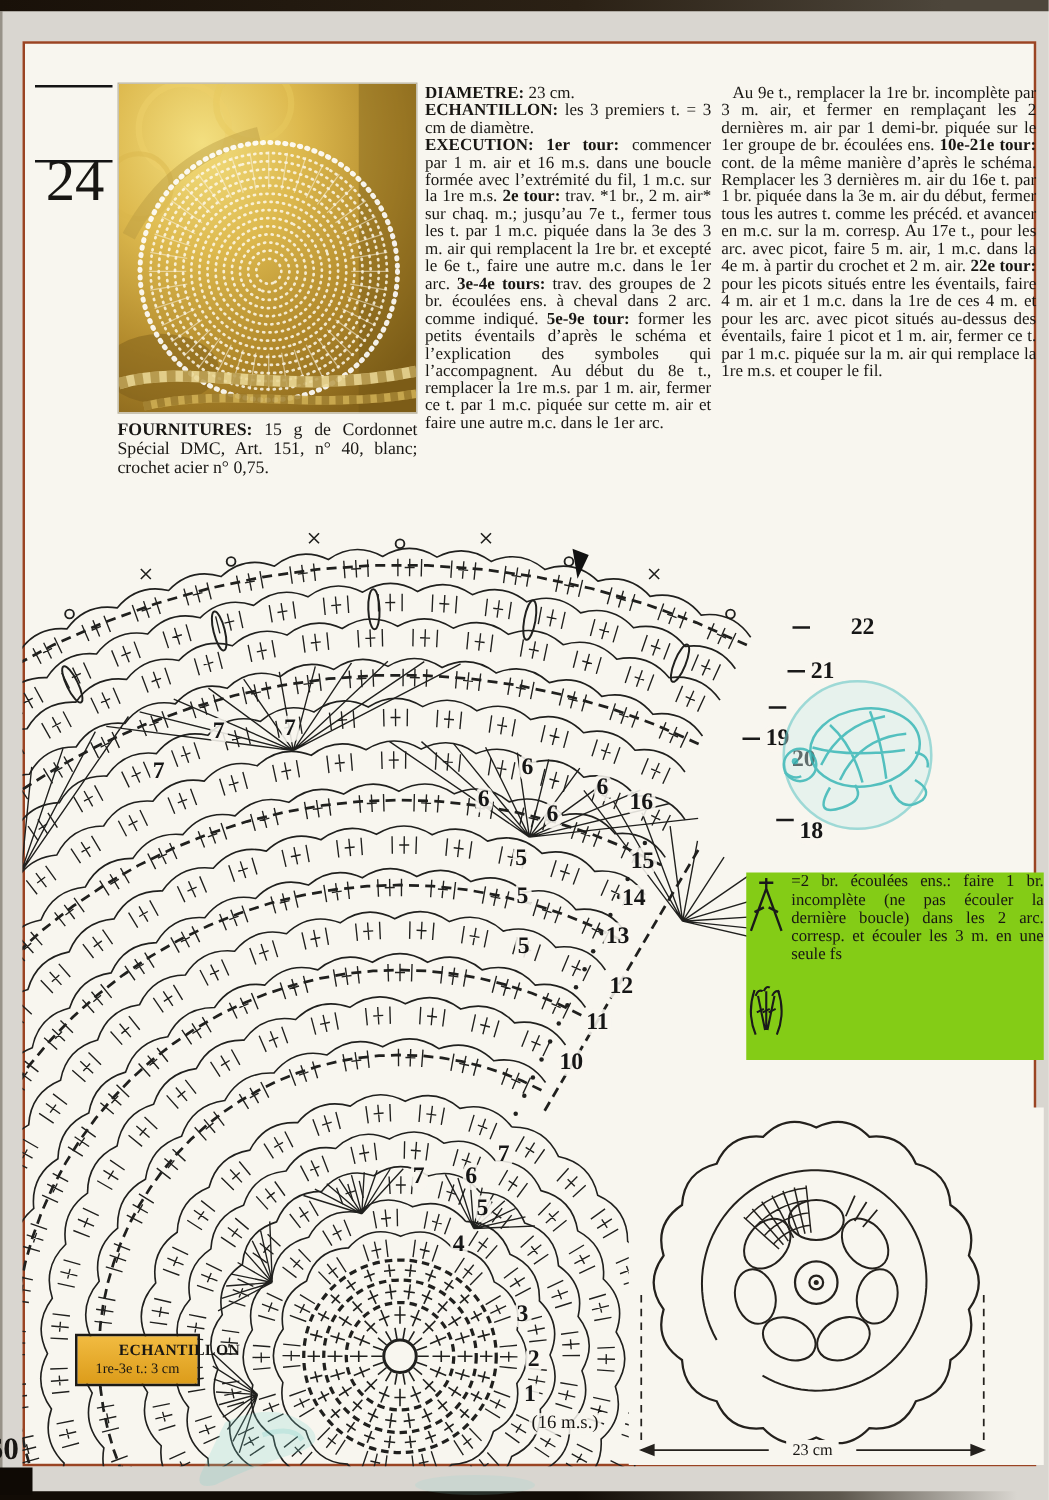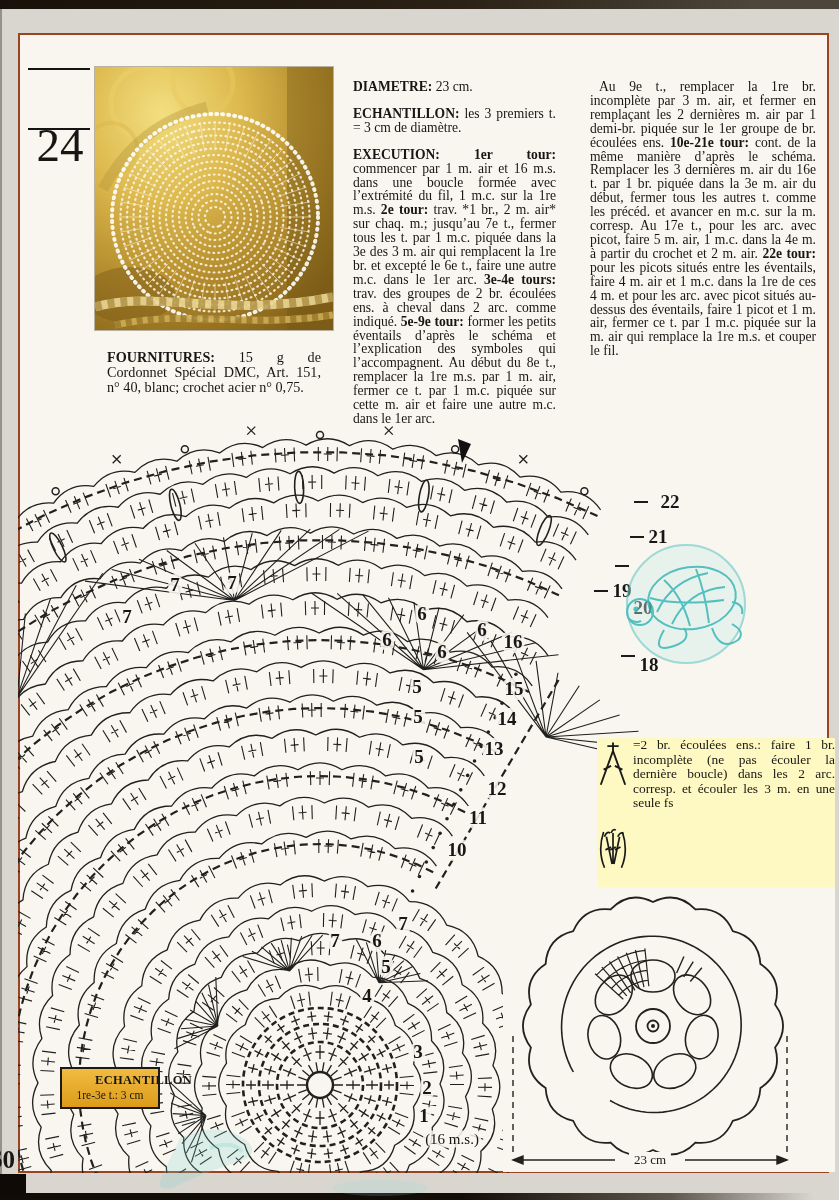--- a/index.html
+++ b/index.html
@@ -17,21 +17,21 @@
   .edge-corner{left:0;top:1174px;width:26px;height:22px;background:#0f0a05;}
   
   .frame{left:18px;top:33px;width:811px;height:1140px;background:#f8f6ef;border:2px solid #9a4423;box-sizing:border-box;}
   
   .num-rule{width:62px;height:2px;background:#141414;}
   .pattern-number{left:30px;top:72px;width:60px;text-align:center;font-size:47px;line-height:52px;font-weight:400;margin-top:47px;}
   
   .photo{left:95px;top:67px;width:238px;height:263px;outline:1px solid #b8b29e;}
   
   .textcol{font-size:13.6px;line-height:13.9px;text-align:justify;}
-  .textcol p{margin:13px;}
+  .textcol p{margin:0;}
   .textcol b{font-weight:bold;}
   .materials{left:94px;top:337px;width:240px;font-size:14.2px;line-height:14.9px;}
   .col-mid{left:340px;top:67px;width:229px;}
   .col-right{left:577px;top:67px;width:252px;}
   .col-right p:first-child{text-indent:9px;}
   
   .chart{left:18px;top:425px;width:662px;height:748px;}
   .chart svg{position:absolute;left:0;top:0;}
   .chnum{
     position:absolute;transform:translate(-50%,-50%);
@@ -39,21 +39,21 @@
     background:rgba(248,246,239,.88);padding:0 2px;border-radius:8px;z-index:5;
   }
   .chdash{position:absolute;width:14px;height:2px;background:#1a1a1a;z-index:5;}
   .chart-footnote{
     position:absolute;left:434px;top:714px;transform:translate(-50%,-50%);
     font-size:15px;background:rgba(248,246,239,.85);padding:0 2px;z-index:5;
   }
   
   .turtle{left:612px;top:540px;width:145px;height:132px;z-index:6;}
   
-  .legend{left:597px;top:738px;width:238px;background:#fef9c3;z-index:7;}
+  .legend{left:597px;top:698px;width:238px;background:#84cc16;z-index:7;}
   .legend-item{display:flex;align-items:flex-start;margin-bottom:11px;}
   .legend-icon{flex:0 0 36px;padding-top:2px;}
   .legend-text{font-size:13.4px;line-height:14.6px;text-align:justify;}
   
   .schematic{left:503px;top:886px;width:332px;height:286px;background:#f8f6ef;z-index:6;}
   .dim-label{
     position:absolute;left:147px;top:274px;transform:translate(-50%,-50%);
     font-size:13px;background:#f8f6ef;padding:0 5px;z-index:3;
   }
   
@@ -267,21 +267,21 @@
     <span class="chnum" style="left: 496px; top: 264px;">15</span>
     <span class="chnum" style="left: 495px; top: 217px;">16</span>
     <span class="chnum" style="left: 631px; top: 240px; text-align: right;">18</span>
     <span class="chdash" style="left: 603px; top: 230px;"></span>
     <span class="chnum" style="left: 604px; top: 166px;">19</span>
     <span class="chdash" style="left: 576px; top: 165px;"></span>
     <span class="chnum" style="left: 625px; top: 141px; margin-top: 42px;">20</span>
     <span class="chdash" style="left: 597px; top: 140px;"></span>
     <span class="chnum" style="left: 640px; top: 112px;">21</span>
     <span class="chdash" style="left: 612px; top: 111px;"></span>
-    <span class="chnum" style="left: 652px; top: 77px;">22</span>
+    <span class="chnum" style="left: 672px; top: 77px;">22</span>
     <span class="chdash" style="left: 616px; top: 76px;"></span>
   </div>
 
 <div class="abs turtle">
   <svg width="145" height="132" viewBox="0 0 145 132">
     <circle cx="74" cy="64" r="60" fill="#cdeeea" opacity="0.4"></circle>
     <g stroke="#2fb3b3" fill="none" opacity="0.8" stroke-width="2">
       <circle cx="74" cy="64" r="59" opacity="0.5"></circle>
       <ellipse cx="80" cy="58" rx="44" ry="31" transform="rotate(-8 80 58)"></ellipse>
       <path d="M45,72 Q60,40 96,33 M60,84 Q76,50 113,47 M52,40 Q70,56 78,86 M84,29 Q93,52 97,83 M38,58 Q66,66 112,60"></path>

